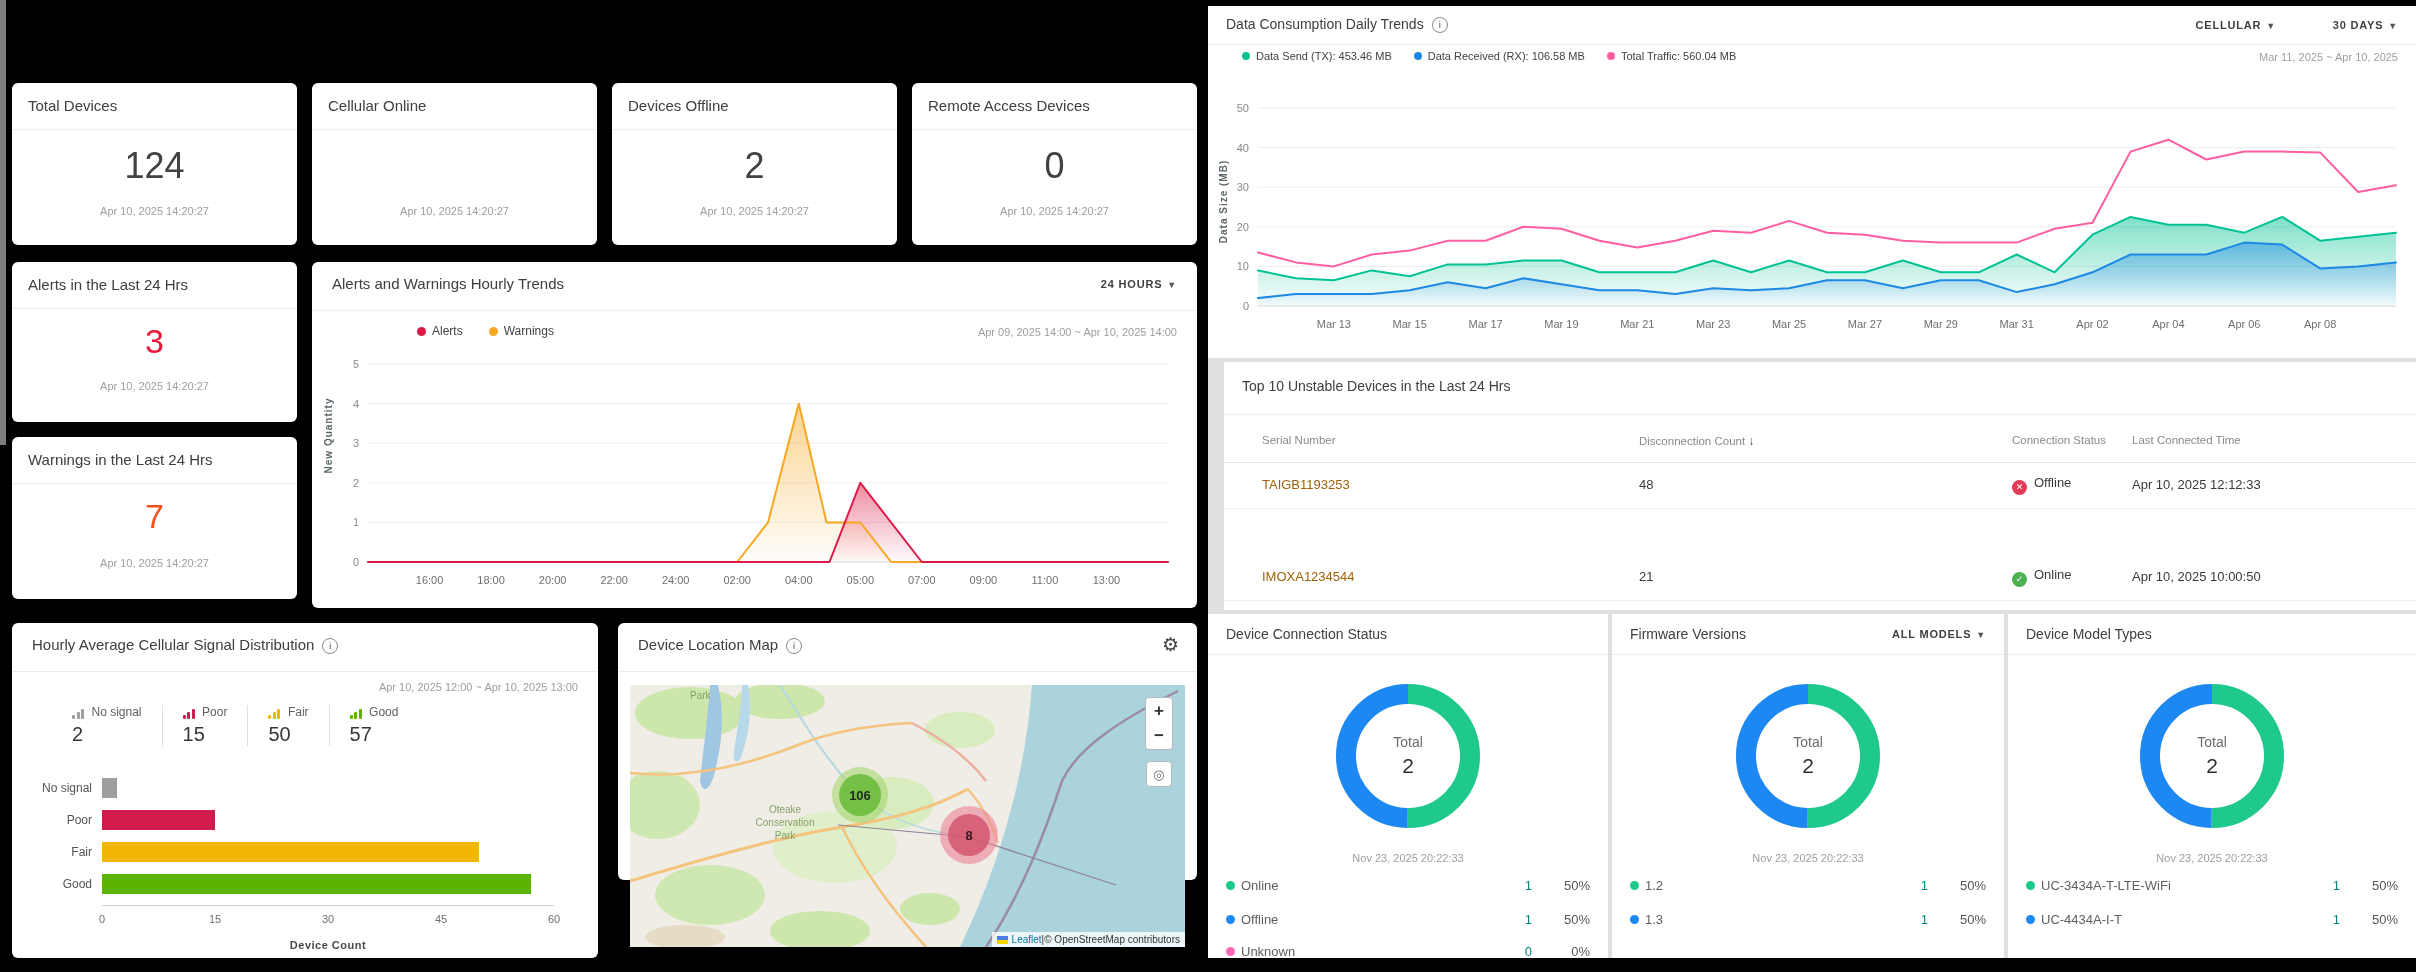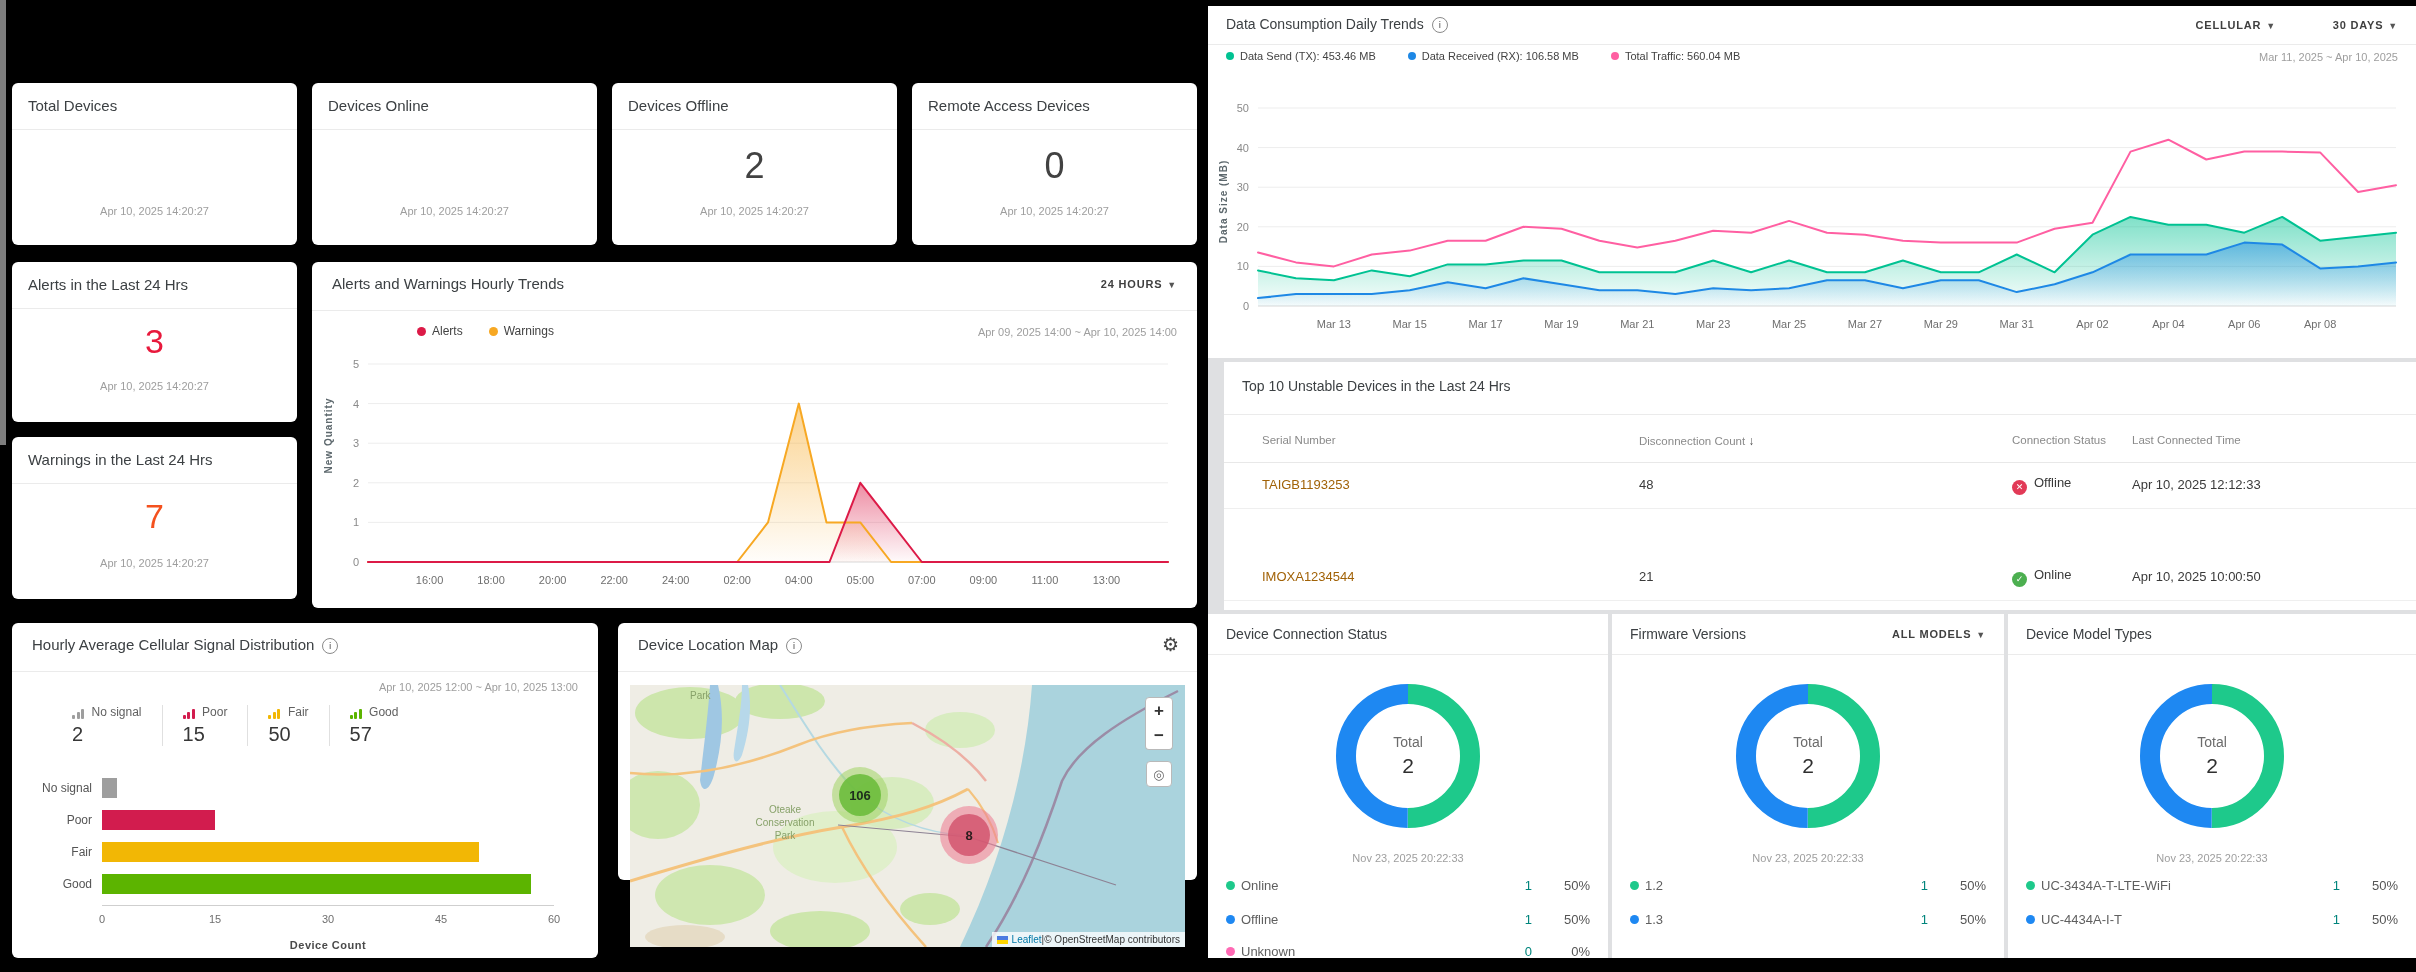--- a/index.html
+++ b/index.html
@@ -59,24 +59,25 @@
   .osmlabel{font-size:10px;color:#87A169;position:absolute;text-align:center;line-height:13px}
 </style>
 </head>
 <body>
 
 <div class="abs" style="left:0;top:0;width:6px;height:445px;background:#7d7d7d"></div>
 
 <div class="card" style="left:12px;top:83px;width:285px;height:162px">
   <div class="ptitle abs" style="left:16px;top:14px">Total Devices</div>
   <div class="divider" style="top:46px"></div>
+  <div class="bignum" style="top:62px">124</div>
   <div class="stamp" style="top:122px">Apr 10, 2025 14:20:27</div>
 </div>
 <div class="card" style="left:312px;top:83px;width:285px;height:162px">
-  <div class="ptitle abs" style="left:16px;top:14px">Devices Online</div>
+  <div class="ptitle abs" style="left:16px;top:14px">Cellular Online</div>
   <div class="divider" style="top:46px"></div>
   <div class="stamp" style="top:122px">Apr 10, 2025 14:20:27</div>
 </div>
 <div class="card" style="left:612px;top:83px;width:285px;height:162px">
   <div class="ptitle abs" style="left:16px;top:14px">Devices Offline</div>
   <div class="divider" style="top:46px"></div>
   <div class="bignum" style="top:62px">2</div>
   <div class="stamp" style="top:122px">Apr 10, 2025 14:20:27</div>
 </div>
 <div class="card" style="left:912px;top:83px;width:285px;height:162px">
@@ -292,21 +293,21 @@
   </div>
 </div>
 
 <div class="abs" style="left:1208px;top:6px;width:1208px;height:952px;background:#dfe0e2">
 
   <div class="panel" style="left:0;top:0;width:1208px;height:352px">
     <div class="ptitle abs" style="left:18px;top:10px;font-size:14px"><span>Data Consumption Daily Trends</span><span class="info">i</span></div>
     <div class="abs selector" style="right:140px;top:13px"><span>CELLULAR</span><span class="caret">▼</span></div>
     <div class="abs selector" style="right:18px;top:13px"><span>30 DAYS</span><span class="caret">▼</span></div>
     <div class="divider" style="top:38px"></div>
-    <div class="abs" style="left:18px;top:44px;display:flex;gap:32px">
+    <div class="abs" style="left:34px;top:44px;display:flex;gap:22px">
       <span class="leg" style="font-size:11px">
           <span class="dot" style="width: 8px; height: 8px; background: rgb(0, 194, 146);"></span>
           <span>Data Send (TX): 453.46 MB</span>
         </span>
       <span class="leg" style="font-size:11px">
           <span class="dot" style="width: 8px; height: 8px; background: rgb(30, 136, 229);"></span>
           <span>Data Received (RX): 106.58 MB</span>
         </span>
       <span class="leg" style="font-size:11px">
           <span class="dot" style="width: 8px; height: 8px; background: rgb(255, 95, 162);"></span>

